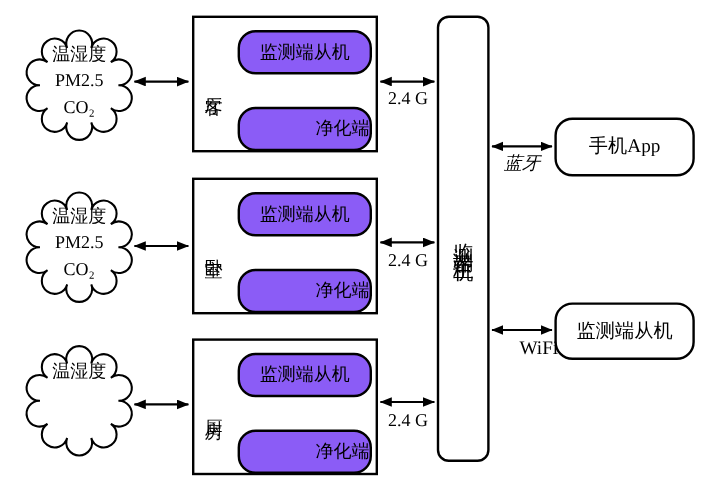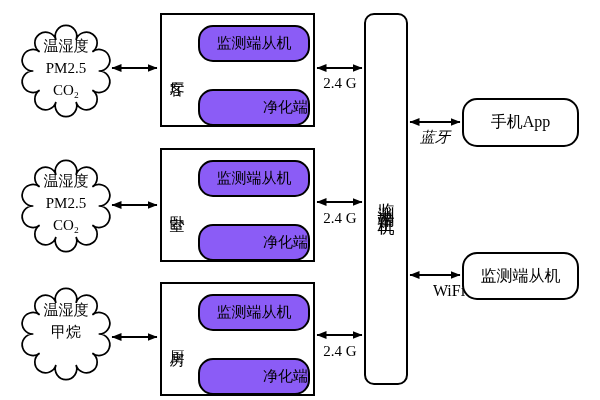--- a/index.html
+++ b/index.html
@@ -110,21 +110,20 @@
     <div>PM2.5</div>
     <div>CO₂</div>
   </div>
   <div class="cloud-text cloud2-text">
     <div>温湿度</div>
     <div>PM2.5</div>
     <div>CO₂</div>
   </div>
   <div class="cloud-text cloud3-text">
     <div>温湿度</div>
-    <div>甲烷</div>
   </div>
 
   <div class="room room1">
     <span class="room-label">客厅</span>
     <div class="pill pill-monitor">
       <span>监测端从机</span>
     </div>
     <div class="pill pill-purifier">
       <span>净化端</span>
     </div>

